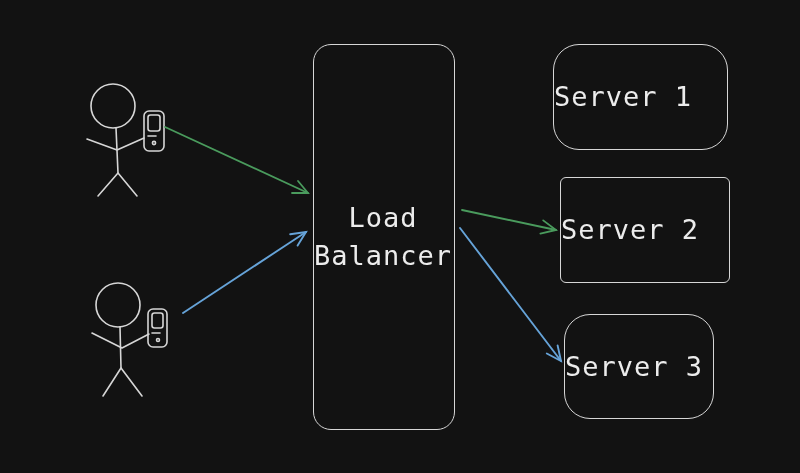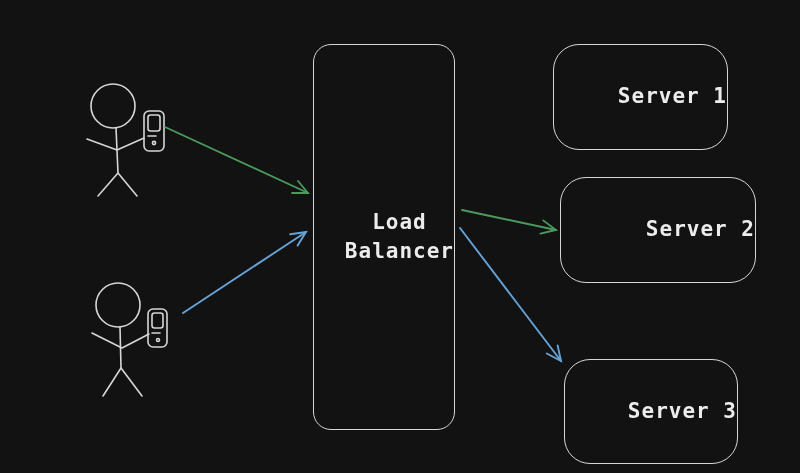--- a/index.html
+++ b/index.html
@@ -14,34 +14,33 @@
     position:relative;
     width:800px;height:473px;
     background:var(--background);
     overflow:hidden;
     font-family:"DejaVu Sans Mono","Liberation Mono",monospace;
   }
   .canvas svg{position:absolute;left:0;top:0;}
   .node{
     position:absolute;
     border:1.6px solid var(--stroke);
-    display:flex;align-items:center;justify-content:flex-end;
+    display:flex;align-items:center;justify-content:flex-start;
     box-sizing:border-box;
     color:var(--text);
-    font-size:21px;
+    font-size:27px;
     letter-spacing:1px;
     line-height:1.4;
     text-align:center;
     white-space:pre-line;
-    font-weight:bold;
   }
   .node-lb{left:313px;top:44px;width:142px;height:386px;border-radius:18px;}
   .node-s1{left:553px;top:44px;width:175px;height:106px;border-radius:26px;}
-  .node-s2{left:560px;top:177px;width:196px;height:106px;border-radius:26px;}
-  .node-s3{left:564px;top:314px;width:174px;height:105px;border-radius:26px;margin-top:45px;}
+  .node-s2{left:560px;top:177px;width:170px;height:106px;border-radius:6px;}
+  .node-s3{left:564px;top:314px;width:150px;height:105px;border-radius:26px;}
   .fig{stroke:var(--stroke);stroke-width:1.6;fill:none;stroke-linecap:round;stroke-linejoin:round;}
   .arrow-green{stroke:var(--arrow_green);stroke-width:1.8;fill:none;stroke-linecap:round;}
   .arrow-blue{stroke:var(--arrow_blue);stroke-width:1.9;fill:none;stroke-linecap:round;}
 </style>
 </head>
 <body>
 
 <div class="canvas">
 
   <svg width="800" height="473" viewBox="0 0 800 473">

